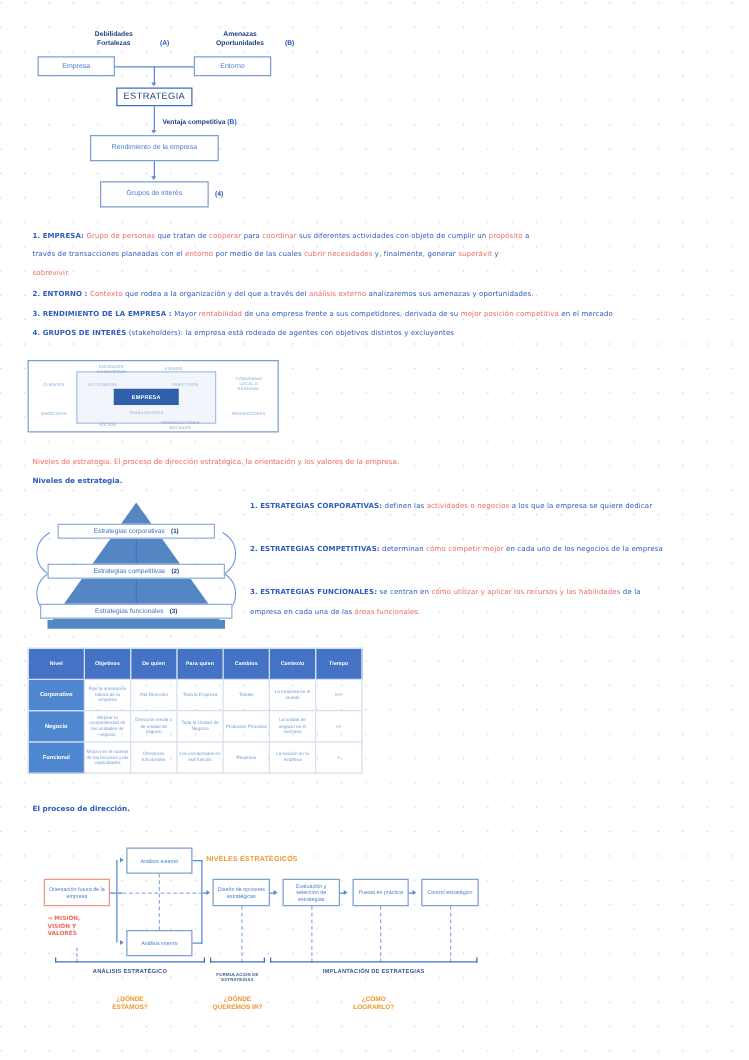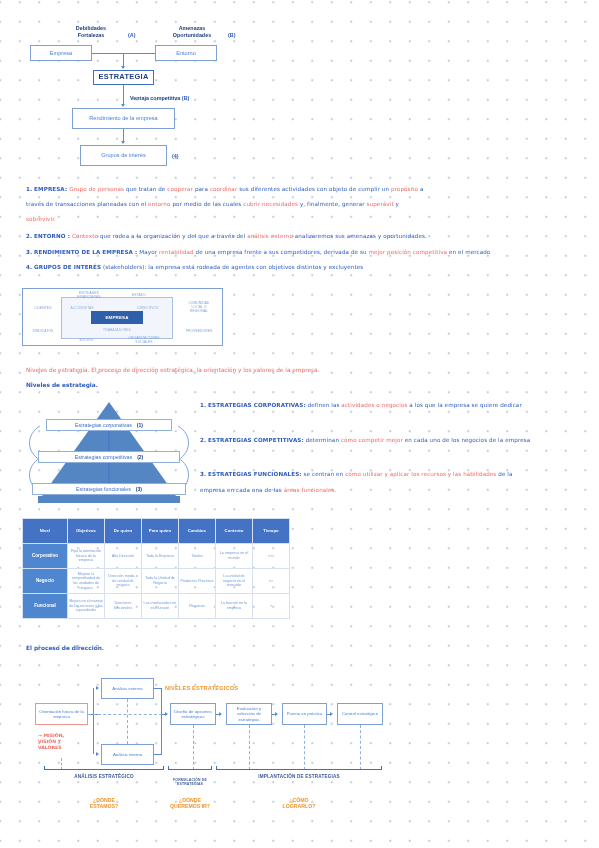--- a/index.html
+++ b/index.html
@@ -26,21 +26,21 @@
   .hw-b{font-weight:bold;}
   .hw-title{font-family:"DejaVu Sans",sans-serif;font-size:5.8px;font-weight:bold;color:#2d5bbf;white-space:nowrap;}
   .hw-red-title{font-family:"DejaVu Sans",sans-serif;font-size:5.8px;color:#ef6a63;white-space:nowrap;}
 
   
   .bx{
     position:absolute;box-sizing:border-box;border:1px solid #7da0d4;background:#ffffff;
     color:#4a7fd4;font-size:5.6px;display:flex;align-items:center;justify-content:center;
     text-align:center;line-height:1.15;
   }
-  .bx.strong{border:1.4px solid #3f6fc0;color:#1f3f80;font-weight:bold;font-size:7.4px;letter-spacing:.3px;}
+  .bx.strong{border:1.4px solid #3f6fc0;color:#1f3f80;font-weight:normal;font-size:7.4px;letter-spacing:.3px;}
   .ln{position:absolute;background:#5b8ad0;}
   .lbl{position:absolute;color:#1f3f80;font-size:5.4px;font-weight:bold;text-align:center;line-height:1.25;white-space:nowrap;}
   .arrowdn{position:absolute;width:0;height:0;border-left:2.6px solid transparent;border-right:2.6px solid transparent;border-top:3.4px solid #5b8ad0;}
 
   
   #stk{position:absolute;left:22px;top:288px;width:201px;height:58px;box-sizing:border-box;border:1px solid #7da0d4;background:#fff;}
   #stk .ring{position:absolute;left:38px;top:8px;width:112px;height:42px;box-sizing:border-box;border:1px solid #a8c0e4;background:#f2f6fc;}
   #stk .core{position:absolute;left:68px;top:22px;width:52px;height:13px;background:#2e5fa8;color:#fff;font-size:4.4px;font-weight:bold;display:flex;align-items:center;justify-content:center;letter-spacing:.2px;}
   #stk .sl{position:absolute;color:#8fb0dd;font-size:3.3px;text-align:center;line-height:1.2;letter-spacing:.1px;}
   #stk .sl.out{color:#7ba3d8;}

